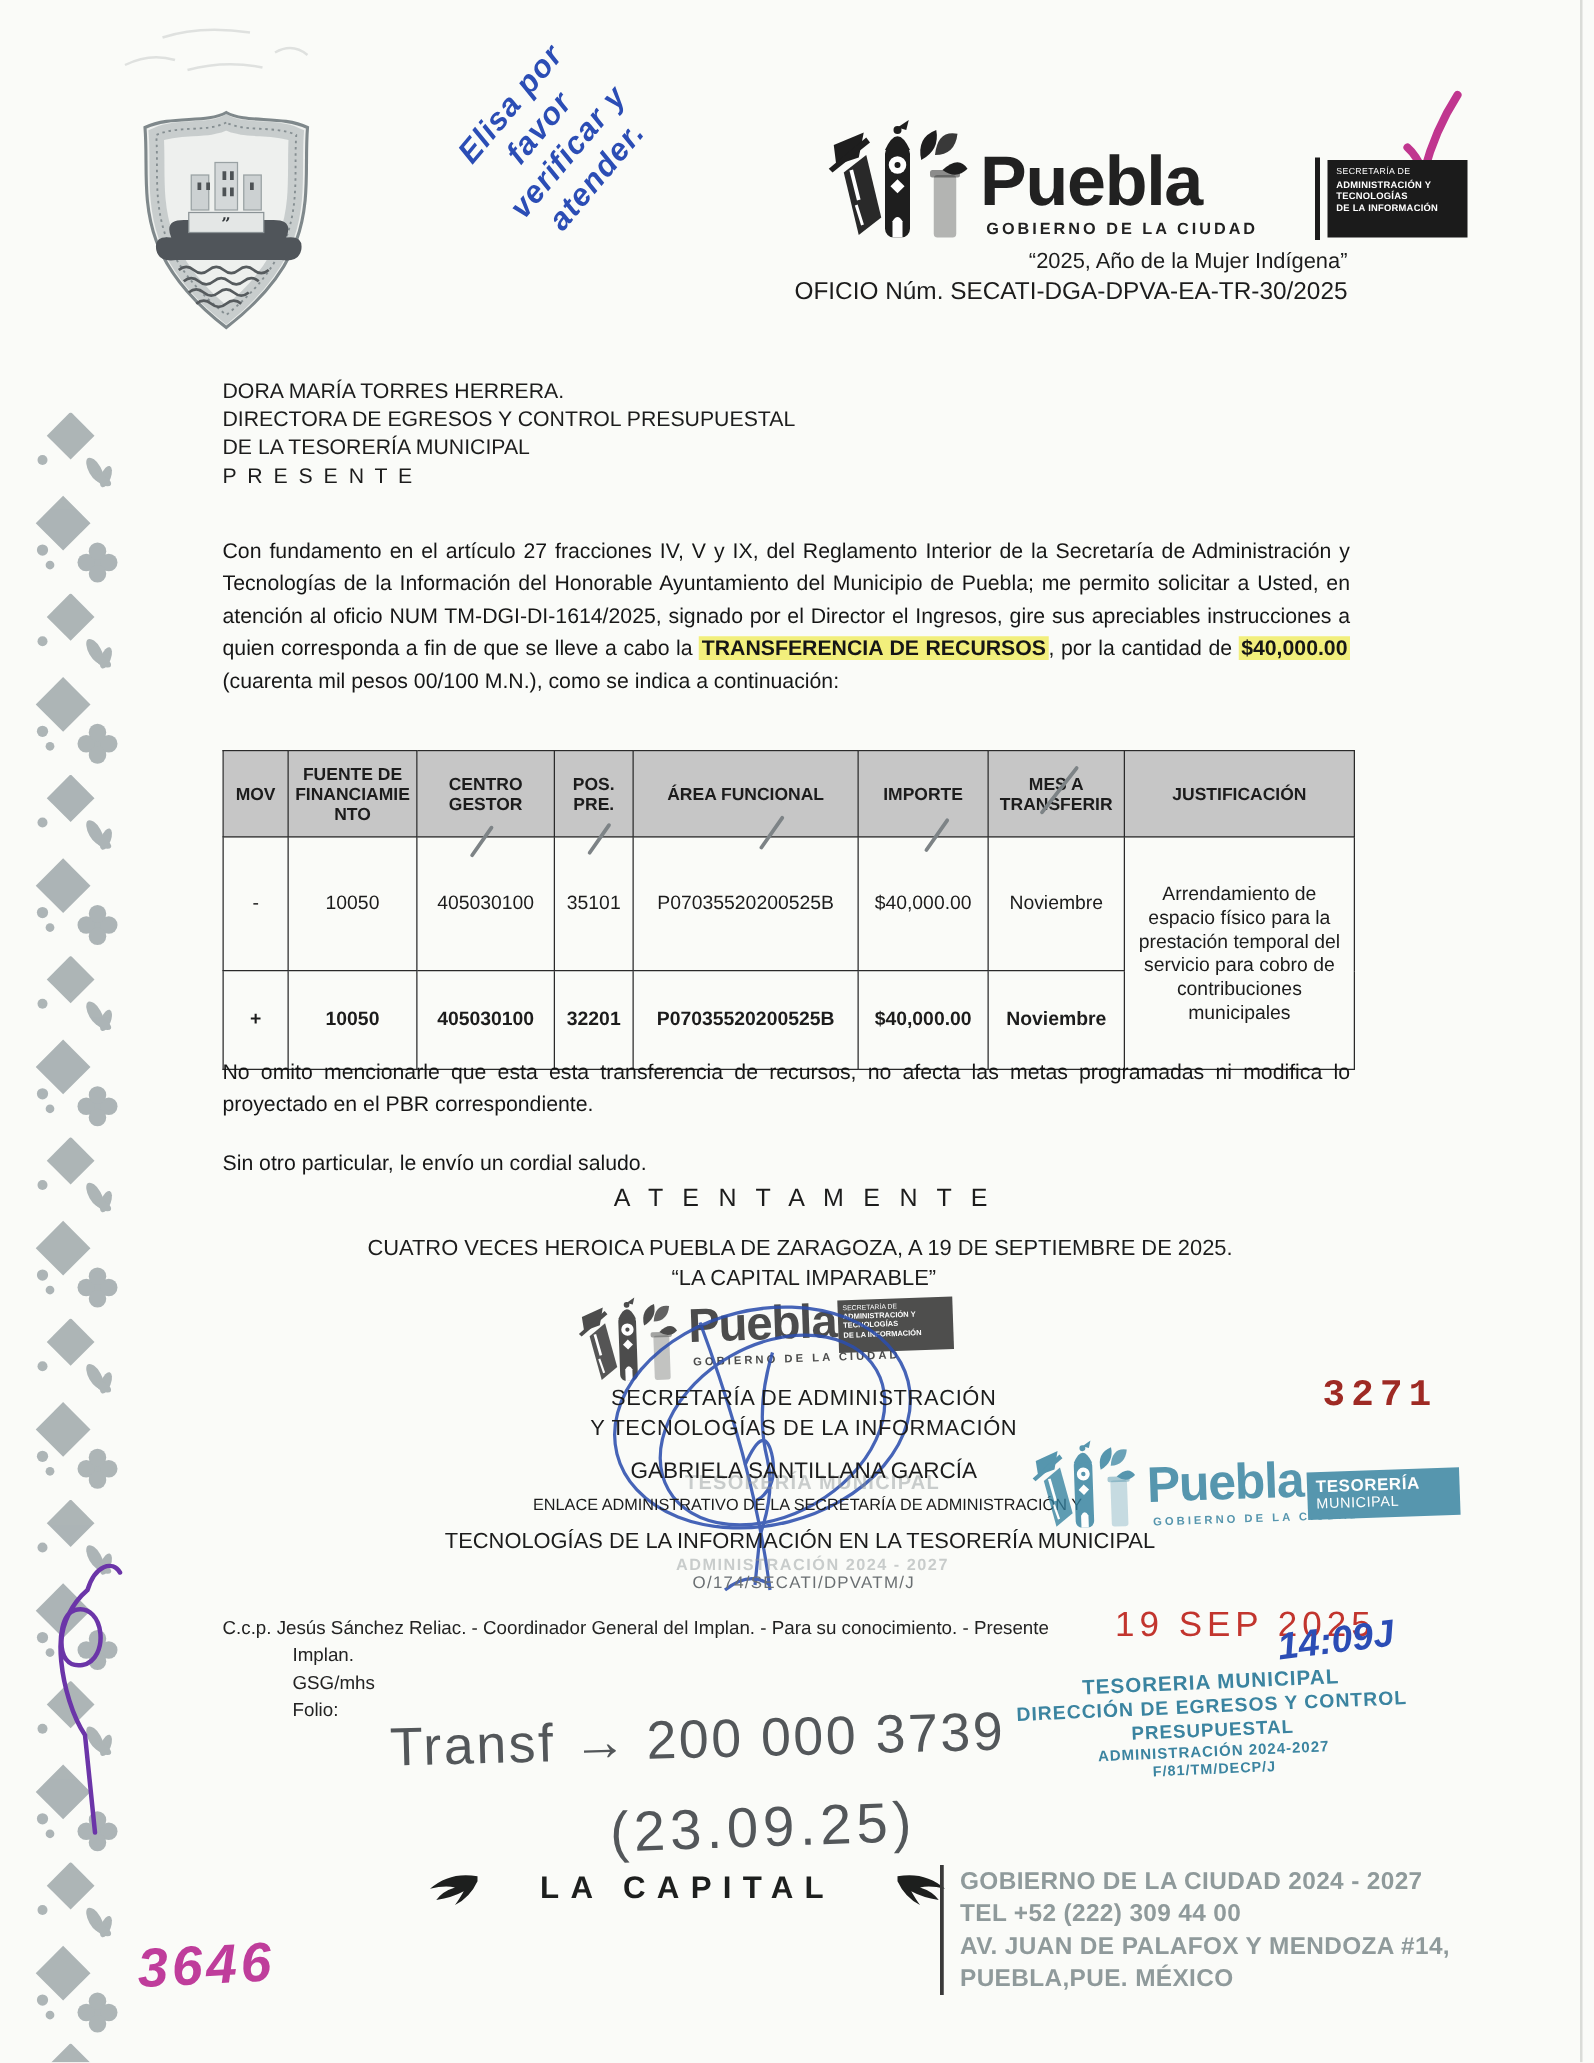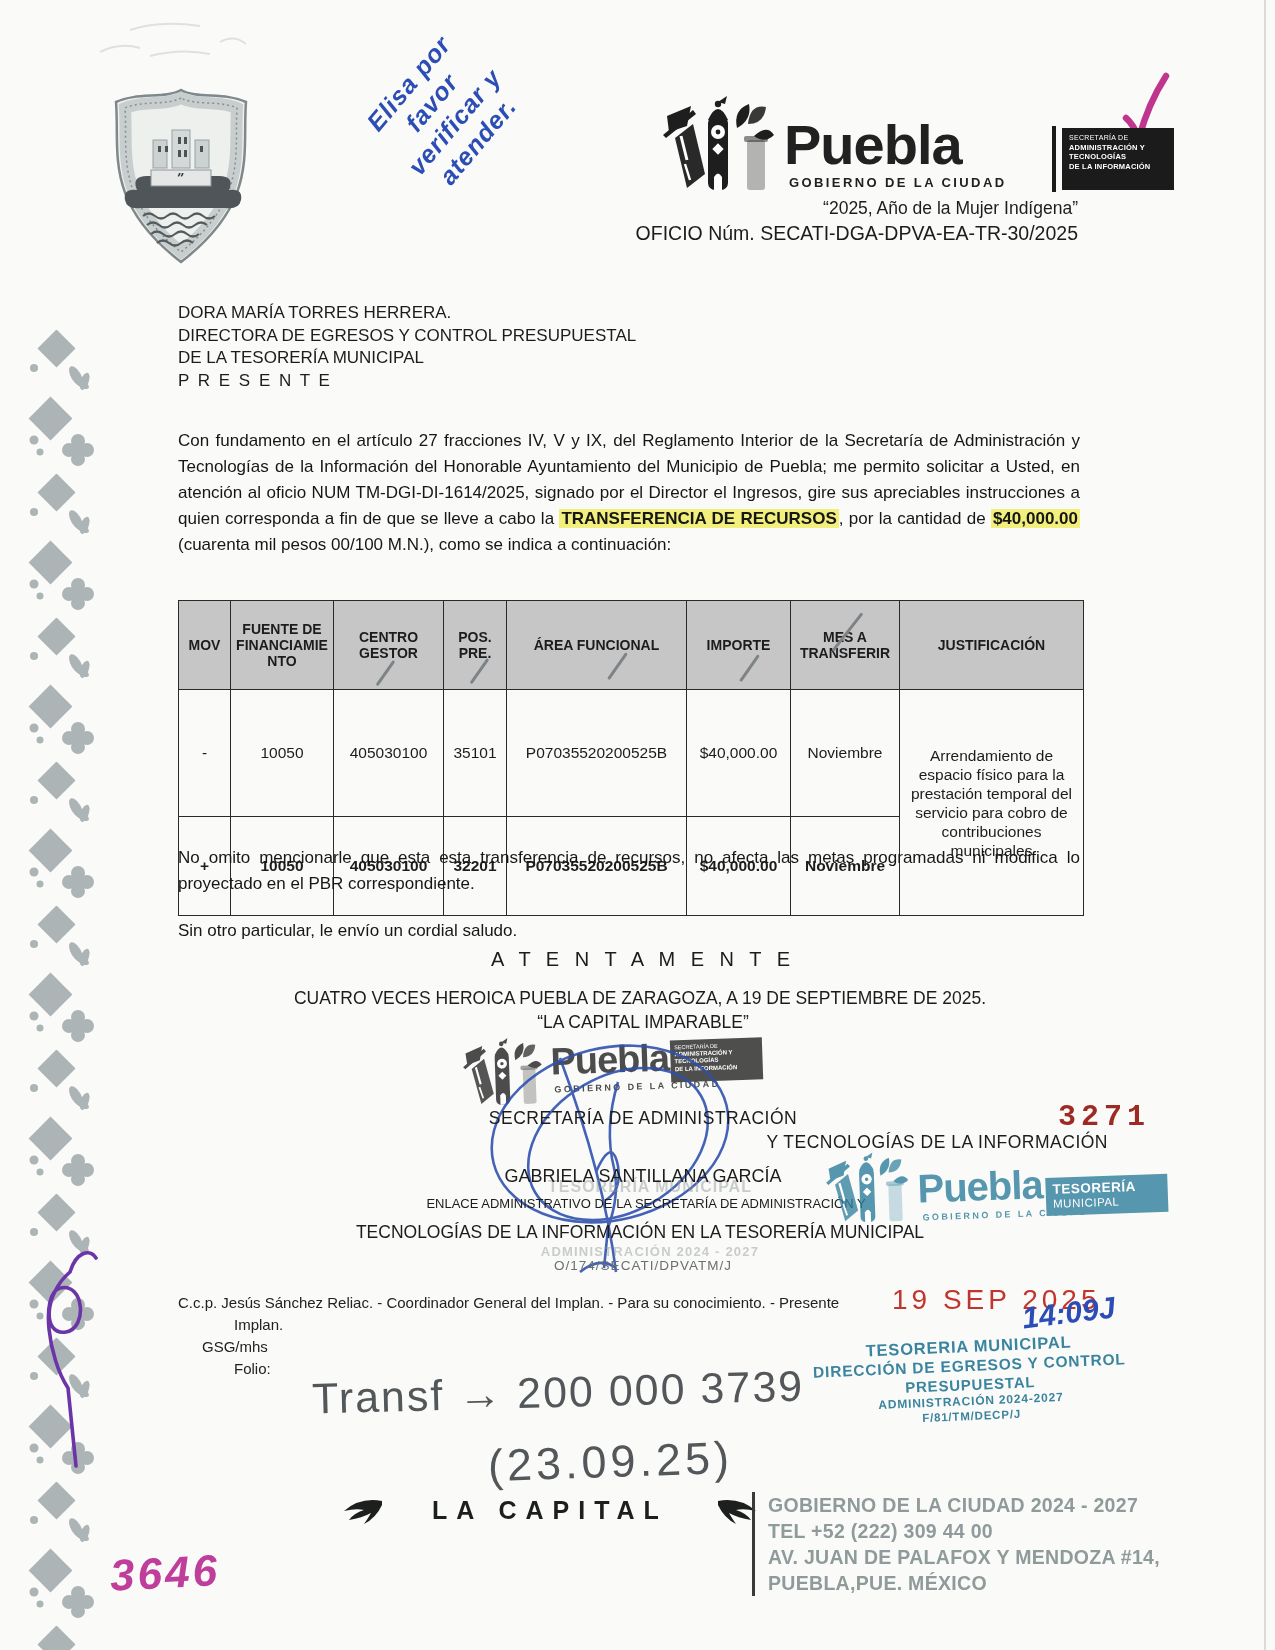--- a/index.html
+++ b/index.html
@@ -11,21 +11,21 @@
   .hl{background:#f2ef7c;font-weight:bold;padding:0 2px;}
   .para{margin:0;text-align:justify;font-size:17px;line-height:26px;color:#161616;}
   
   .wordmark{font-weight:800;letter-spacing:-1px;color:#212121;}
   .tagline{font-weight:bold;letter-spacing:2.4px;color:#212121;}
   .deptbox{background:#1b1b1b;color:#fff;line-height:1.25;padding:6px 5px 5px 7px;box-sizing:border-box;}
   .deptbox .l1{font-size:7px;letter-spacing:.3px;}
   .deptbox .l2,.deptbox .l3{font-size:7.5px;font-weight:bold;letter-spacing:.2px;}
   
   table.tr-table{border-collapse:collapse;table-layout:fixed;width:905px;font-size:15.5px;}
-  table.tr-table th,table.tr-table td{border:1.6px solid #2a2a2a;padding:16px 4px;text-align:center;vertical-align:middle;overflow-wrap:anywhere;}
+  table.tr-table th,table.tr-table td{border:1.6px solid #2a2a2a;padding:6px 4px;text-align:center;vertical-align:middle;overflow-wrap:anywhere;}
   table.tr-table th{background:#c6c6c6;font-size:14px;height:56px;line-height:1.15;}
   table.tr-table td{background:transparent;}
   tr.r1 td{height:94px;font-weight:normal;}
   tr.r2 td{height:66px;font-weight:bold;}
   td.just{font-size:15.5px;line-height:19px;font-weight:normal;}
   .tick{position:absolute;background:#7d8386;width:2.5px;border-radius:2px;transform-origin:center;}
   
   .teal{color:#2e7d9c;}
   .tealbox{background:#2e7d9c;color:#fff;padding:4px 7px;line-height:1.2;}
   .stamp-office{color:#2b7a99;font-weight:bold;text-align:center;letter-spacing:.8px;}
@@ -430,21 +430,21 @@
       <ellipse cx="142" cy="112" rx="120" ry="86" transform="rotate(-14 142 112)"></ellipse>
       <ellipse cx="150" cy="122" rx="96" ry="68" transform="rotate(-30 150 122)"></ellipse>
       <path d="M150,60 q-14,46 -4,86 q6,26 -6,60 l-4,40"></path>
       <path d="M128,150 q16,-36 22,-6 q4,24 -12,34"></path>
       <path d="M92,36 q44,118 56,214"></path>
       <path d="M112,250 q20,-16 36,-4"></path>
     </g>
   </svg>
 
   <div class="abs b center" style="left:178px;top:1108px;width:930px;font-size:17.5px;letter-spacing:.5px;">SECRETARÍA DE ADMINISTRACIÓN</div>
-  <div class="abs b center" style="left:178px;top:1132px;width:930px;font-size:17.5px;letter-spacing:.5px;text-align:right;">Y TECNOLOGÍAS DE LA INFORMACIÓN</div>
+  <div class="abs b center" style="left:178px;top:1132px;width:930px;font-size:17.5px;letter-spacing:.5px;">Y TECNOLOGÍAS DE LA INFORMACIÓN</div>
 
   <div class="abs" style="left:1058px;top:1100px;font-family:Liberation Mono, monospace;font-weight:bold;font-size:30px;letter-spacing:5px;color:#9e2a24;">3271</div>
 
   <div class="abs faint center" style="left:330px;top:1178px;width:640px;font-size:16px;letter-spacing:1px;">TESORERÍA MUNICIPAL</div>
   <div class="abs faint center" style="left:420px;top:1244px;width:460px;font-size:13px;letter-spacing:1.2px;">ADMINISTRACIÓN 2024 - 2027</div>
 
   <div class="abs b center" style="left:178px;top:1166px;width:930px;font-size:18px;">GABRIELA SANTILLANA GARCÍA</div>
   <div class="abs b center" style="left:136px;top:1196px;width:1020px;font-size:13px;">ENLACE ADMINISTRATIVO DE LA SECRETARÍA DE ADMINISTRACIÓN Y</div>
   <div class="abs b center" style="left:130px;top:1222px;width:1020px;font-size:17.5px;">TECNOLOGÍAS DE LA INFORMACIÓN EN LA TESORERÍA MUNICIPAL</div>
   <div class="abs center" style="left:178px;top:1258px;width:930px;font-size:13.5px;letter-spacing:1px;color:#6a6f72;">O/174/SECATI/DPVATM/J</div>
@@ -489,21 +489,21 @@
     <div style="font-size:16.5px;line-height:20px;">TESORERIA MUNICIPAL</div>
     <div style="font-size:15.5px;line-height:19px;">DIRECCIÓN DE EGRESOS Y CONTROL</div>
     <div style="font-size:15px;line-height:19px;">PRESUPUESTAL</div>
     <div style="font-size:12px;line-height:15px;">ADMINISTRACIÓN 2024-2027</div>
     <div style="font-size:11.5px;line-height:14px;">F/81/TM/DECP/J</div>
   </div>
 
   <div class="abs" style="left:178px;top:1292px;font-size:15px;line-height:22px;color:#222;">
     <div>C.c.p. Jesús Sánchez Reliac. - Coordinador General del Implan. - Para su conocimiento. - Presente</div>
     <div style="margin-left:56px;">Implan.</div>
-    <div style="margin-left:24px;">GSG/mhs</div>
+    <div style="margin-left:56px;">GSG/mhs</div>
     <div style="margin-left:56px;">Folio:</div>
   </div>
 
   <svg class="abs" style="left:36px;top:1238px;width:80px;height:230px;" viewBox="0 0 80 230">
     <path d="M34,34 C40,14 54,10 60,20 M34,34 C8,56 6,98 30,94 C52,90 48,44 24,50 C4,56 12,120 32,150 L40,228" stroke="#6b35a8" stroke-width="3.6" fill="none" stroke-linecap="round"></path>
   </svg>
 
   <div class="abs pencil" style="left:312px;top:1368px;font-size:43px;letter-spacing:2px;transform:rotate(-1.5deg);">Transf → 200 000 3739</div>
   <div class="abs pencil" style="left:488px;top:1436px;font-size:45px;letter-spacing:4px;transform:rotate(-2deg);">(23.09.25)</div>
 

